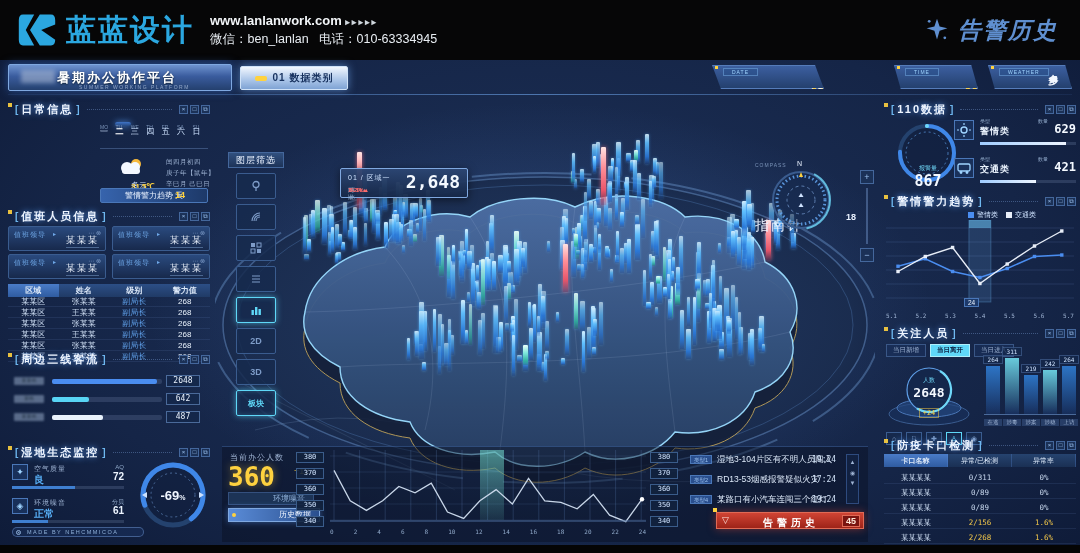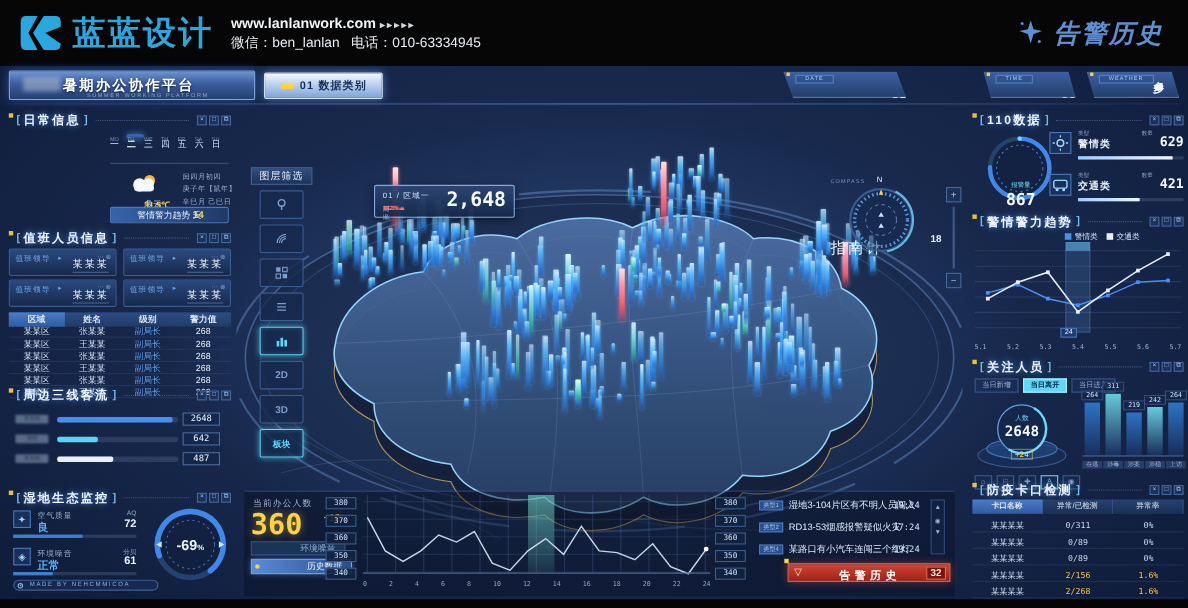--- a/index.html
+++ b/index.html
@@ -1037,21 +1037,21 @@
     <span class="alert-time" style="left:812px;top:435px;">19:24</span>
     <div class="ascroll">
       <span>▲</span>
         <span>◉</span>
         <span>▼</span>
     </div>
     <div class="alarm-banner">
       <span class="ydot2"></span>
       <span class="wicon">▽</span>
       <span class="btx">告警历史</span>
-      <span class="bcount">32</span>
+      <span class="bcount">45</span>
     </div>
 
     <div class="phead rp" style="top:42px;">
       <span class="pcorner"></span>
         <span class="pbr">[</span>
       <span class="ptitle">110数据</span>
       <span class="pbr">]</span>
         <span class="pdots"></span>
       <span class="pctl">
           <span class="wbox">×</span>

